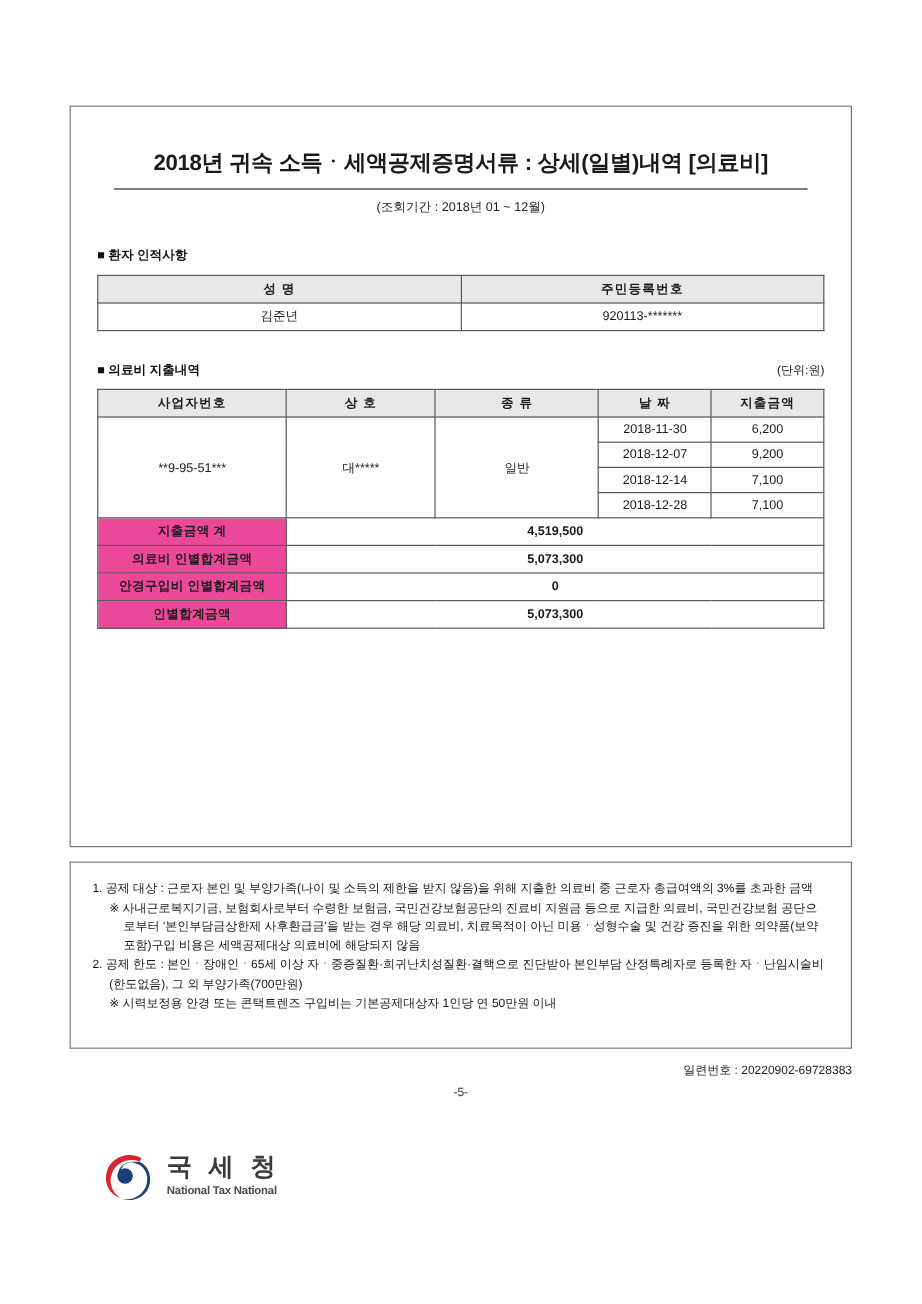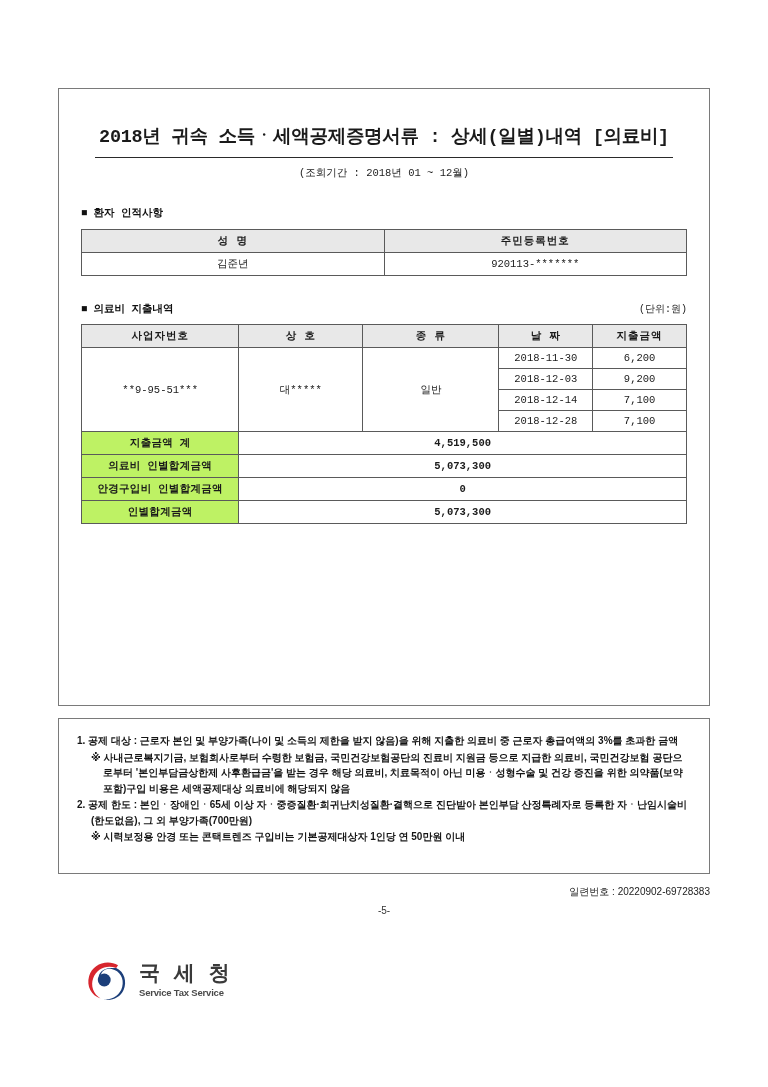--- a/index.html
+++ b/index.html
@@ -11,21 +11,21 @@
   }
   .page { position: relative; width: 768px; height: 1087px; padding: 0; }
 
   
   .content-box {
     position: absolute;
     left: 58px; top: 88px; width: 652px; height: 618px;
     border: 1px solid #7a7a7a;
     background: #fff;
   }
-  .inner { padding: 0 22px; font-family: Liberation Mono, monospace; }
+  .inner { padding: 0 22px; }
 
   .doc-title {
     text-align: center;
     font-size: 18.5px;
     font-weight: bold;
     letter-spacing: -0.3px;
     padding-top: 34px;
     white-space: nowrap;
   }
   .title-rule {
@@ -60,42 +60,41 @@
     color: #1a1a1a;
   }
   table.tbl th {
     background: #e8e8e8;
     font-weight: bold;
     letter-spacing: 1px;
   }
   td.num { text-align: right; padding-right: 8px; }
   td.datec { font-size: 10px; }
   th.sum-label, td.sum-label {
-    background: #bef264;
+    background: #ec4899;
     font-weight: bold;
     text-align: center;
     letter-spacing: 0.3px;
   }
   td.sum-value { text-align: right; font-weight: bold; padding-right: 8px; }
 
   
   .notes-box {
     position: absolute;
     left: 58px; top: 718px; width: 652px; height: 156px;
     border: 1px solid #7a7a7a;
     padding: 14px 18px 0 18px;
   }
   .note {
     font-size: 10px;
     line-height: 1.55;
     text-indent: -14px;
     padding-left: 14px;
     margin-bottom: 1px;
     color: #151515;
-    font-weight: bold;
   }
   .note.sub { text-indent: -12px; padding-left: 26px; }
 
   .serial {
     position: absolute; right: 58px; top: 885px;
     font-size: 10px; color: #222;
   }
   .pagenum {
     position: absolute; left: 0; right: 0; top: 905px;
     text-align: center; font-size: 10px; color: #333;
@@ -186,21 +185,21 @@
         </thead>
         <tbody>
           <tr>
             <td rowspan="4">**9-95-51***</td>
             <td rowspan="4">대*****</td>
             <td rowspan="4">일반</td>
             <td class="datec">2018-11-30</td>
             <td class="num">6,200</td>
           </tr>
           <tr>
-            <td class="datec">2018-12-03</td>
+            <td class="datec">2018-12-07</td>
             <td class="num">9,200</td>
           </tr>
           <tr>
             <td class="datec">2018-12-14</td>
             <td class="num">7,100</td>
           </tr>
           <tr>
             <td class="datec">2018-12-28</td>
             <td class="num">7,100</td>
           </tr>
@@ -239,18 +238,18 @@
 
   <div class="footer">
     <div class="logo-wrap">
       <svg class="logo-mark" viewBox="0 0 100 100">
         <path d="M74 18 C50 4 18 16 11 42 C5 64 16 84 36 90 C20 80 14 62 20 46 C27 26 49 16 70 24 Z" fill="#d7262e"></path>
         <path d="M70 24 C88 32 94 54 86 72 C78 90 56 98 38 91 C58 96 78 84 83 65 C88 46 78 30 60 26 C48 23 38 30 36 41 C34 52 42 60 52 59 C44 63 34 58 32 48 C30 35 42 24 58 24 Z" fill="#1c3f7a"></path>
         <circle cx="44" cy="50" r="14" fill="#1c3f7a"></circle>
       </svg>
       <div class="logo-text">
         <div class="logo-kr">국 세 청</div>
-        <div class="logo-en">Service Tax Service</div>
+        <div class="logo-en">National Tax National</div>
       </div>
     </div>
   </div>
 
 </div>
 
 </body></html>

